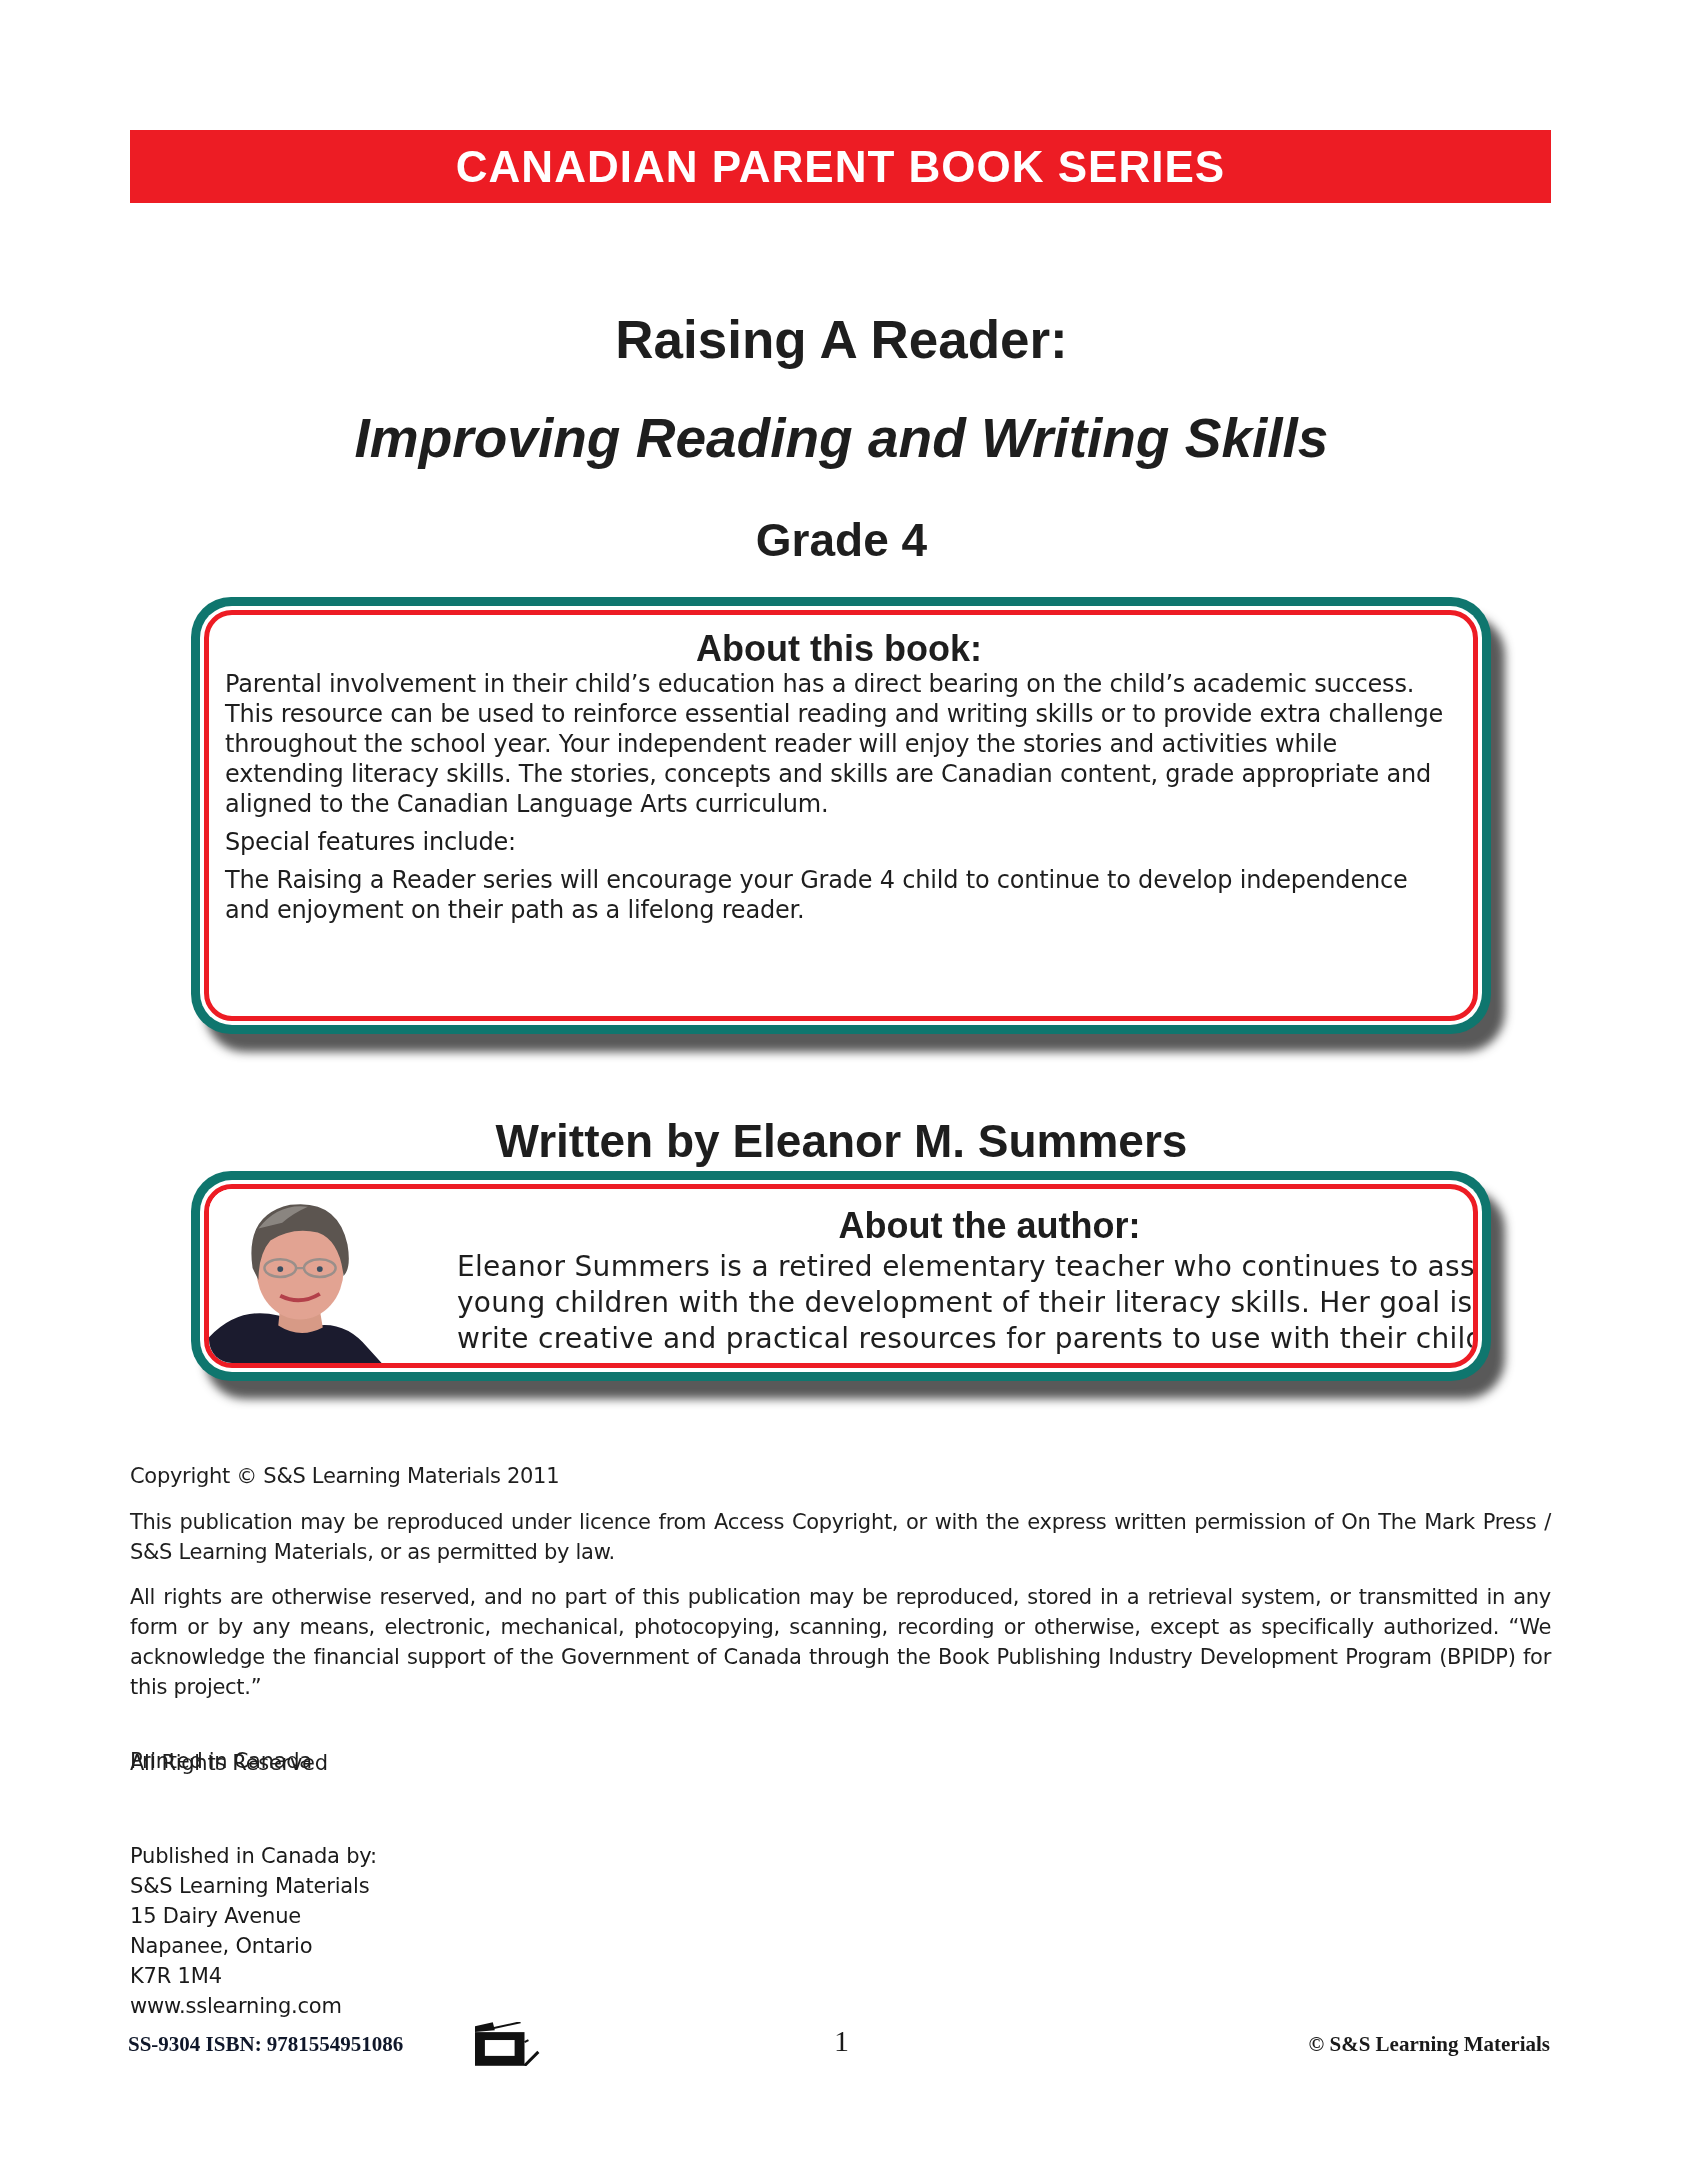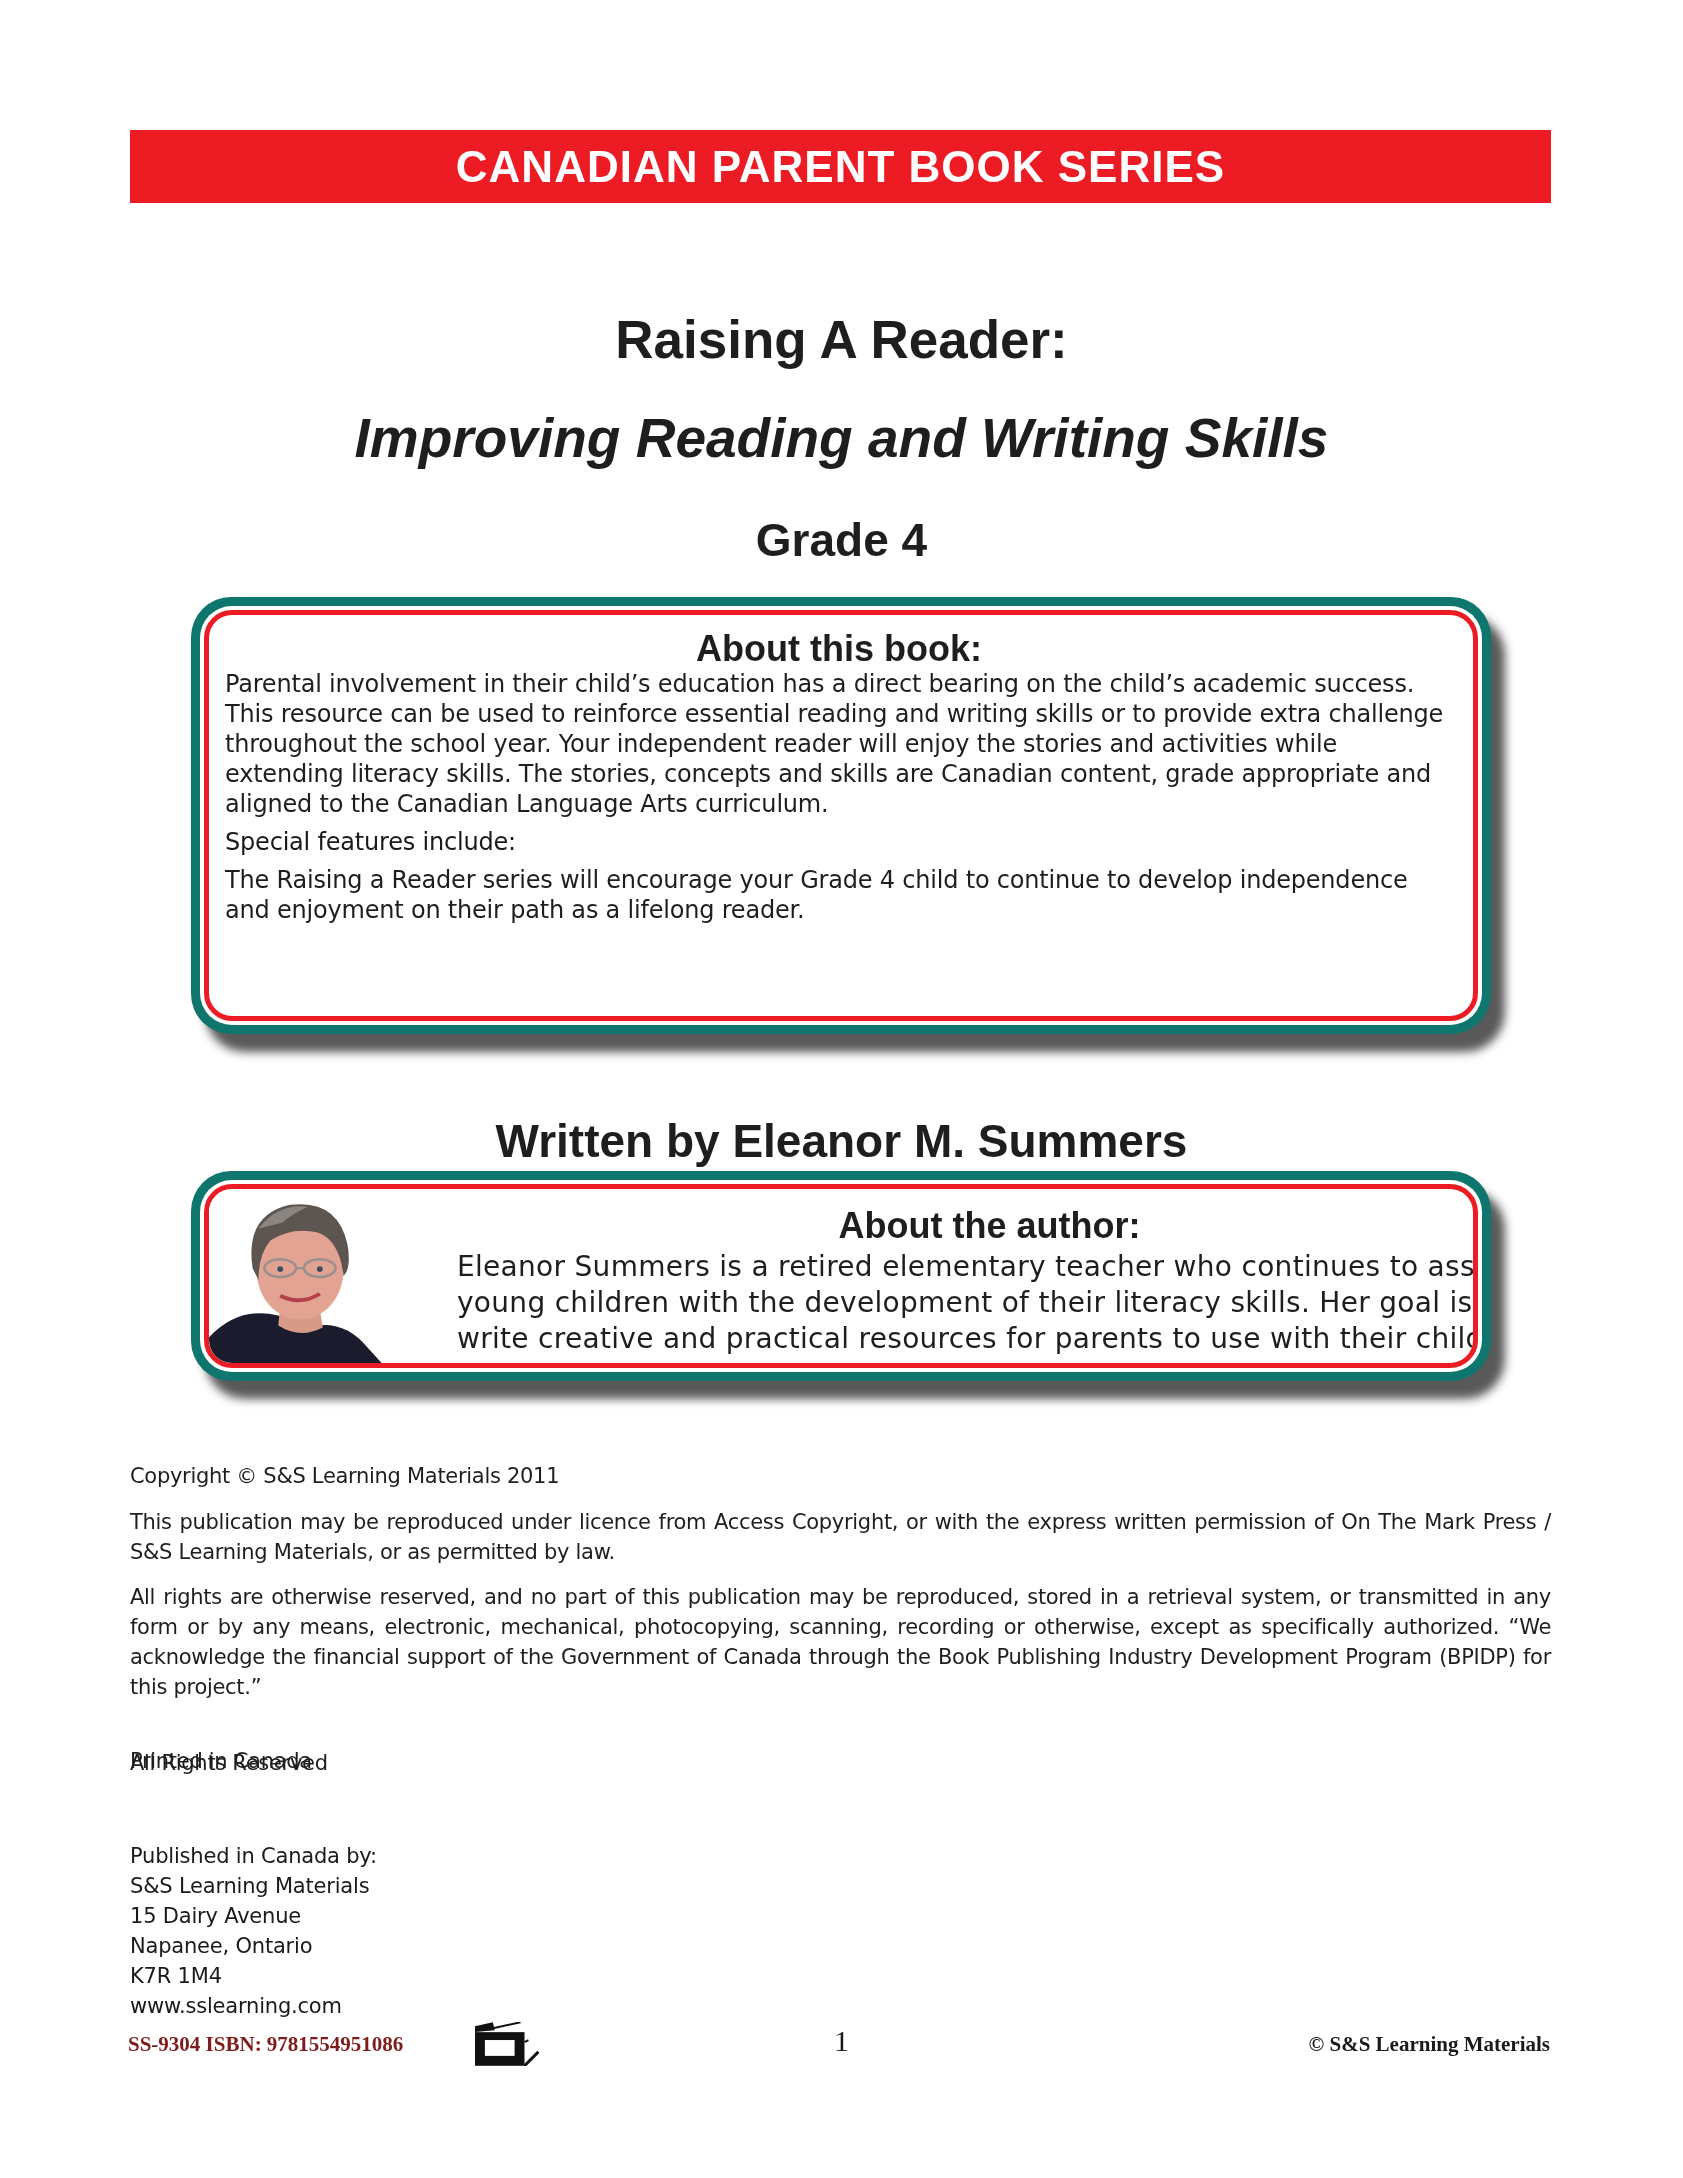--- a/index.html
+++ b/index.html
@@ -84,21 +84,21 @@
       position: absolute; left: 130px; width: 1421px;
       font-family: "DejaVu Sans", sans-serif; font-size: 21px; line-height: 30px; color: #1e1e1e;
       letter-spacing: -0.3px;
     }
     .legal.justify { text-align: justify; text-align-last: left; }
 
     .pub-block { position: absolute; left: 130px; top: 1841px; font-size: 21px; line-height: 30px; letter-spacing: -0.2px; }
 
     .footer-left {
       position: absolute; left: 128px; top: 2032px;
-      font-family: "Liberation Serif", serif; font-weight: bold; font-size: 21px; color: #7f1d1d;
+      font-family: "Liberation Serif", serif; font-weight: bold; font-size: 21px; color: #0f172a;
     }
     .copier-icon { position: absolute; left: 475px; top: 2022px; width: 99px; height: 44px; }
     .page-num {
       position: absolute; left: 834px; top: 2024px;
       font-family: "Liberation Serif", serif; font-size: 30px; color: #1a1a1a;
     }
     .footer-right {
       position: absolute; right: 133px; top: 2032px;
       font-family: "Liberation Serif", serif; font-weight: bold; font-size: 21px; color: #1a1a1a;
     }

